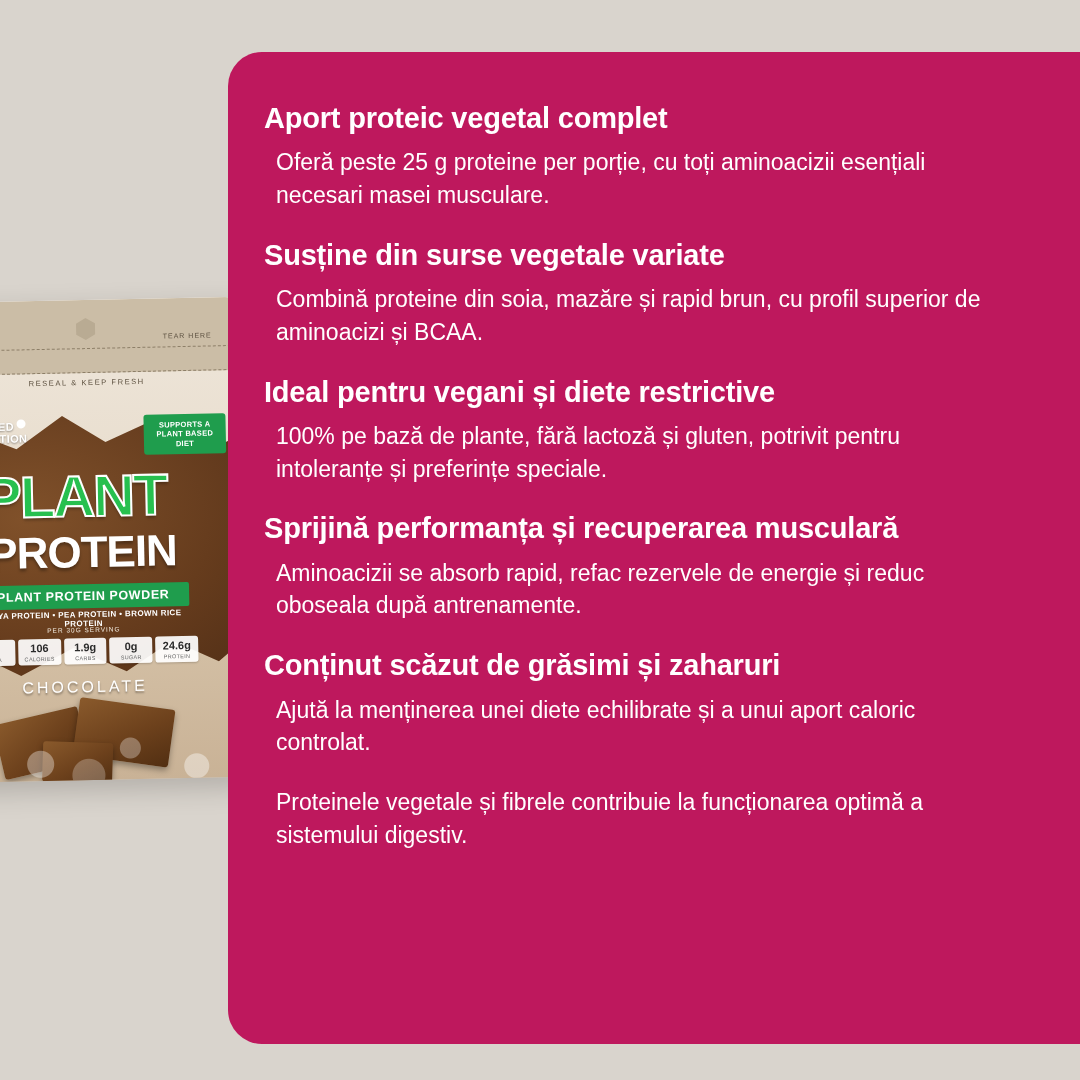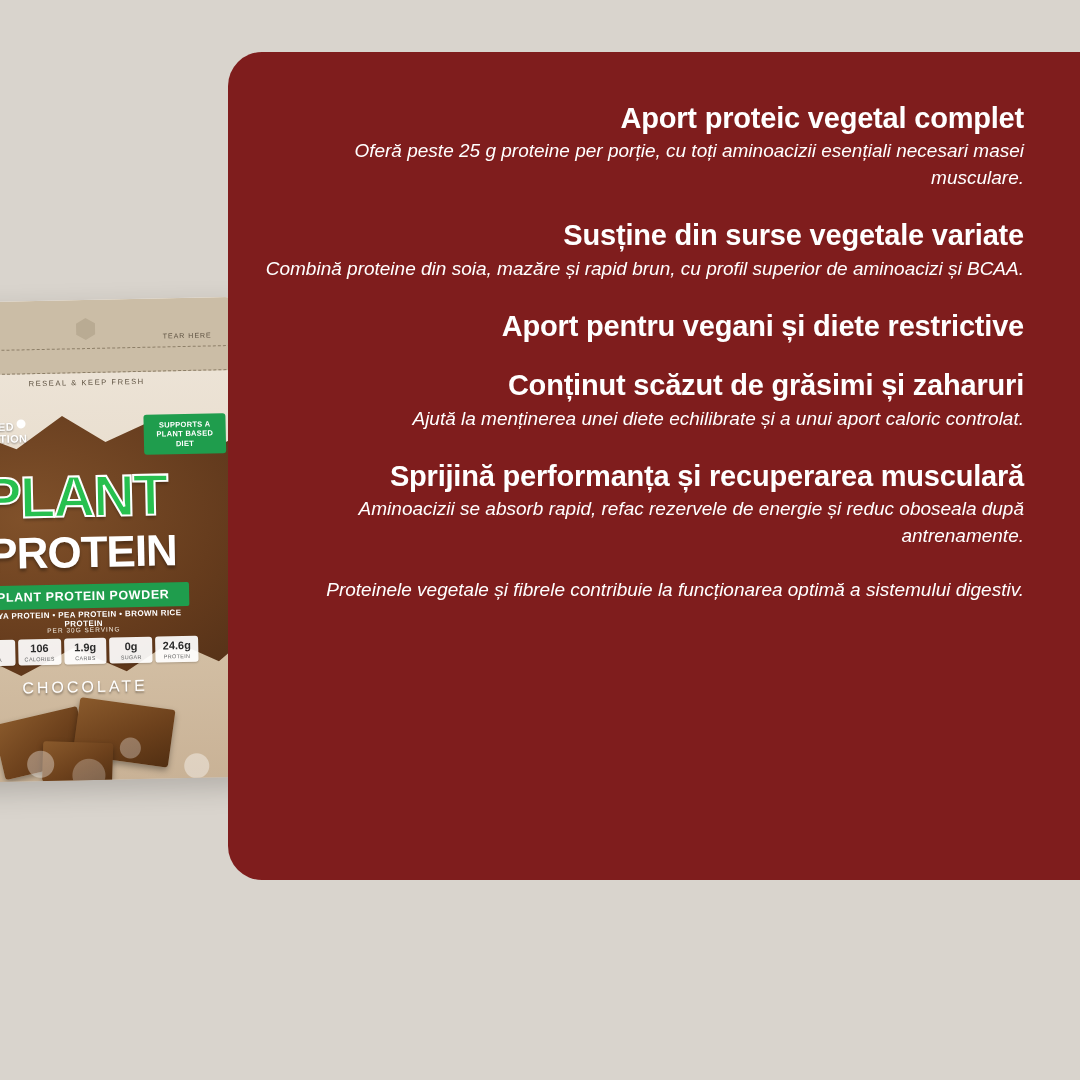--- a/index.html
+++ b/index.html
@@ -262,51 +262,49 @@
       radial-gradient(circle at 48% 96%, rgba(255,255,255,.25) 0 16px, transparent 17px);
     pointer-events: none;
   }
 
   
   .panel {
     position: absolute;
     left: 228px;
     top: 52px;
     width: 852px;
-    height: 828px;
-    background: #7f1d1d;
+    height: 992px;
+    background: #be185d;
     border-radius: 34px 0 0 34px;
     box-sizing: border-box;
     padding: 50px 56px 40px 36px;
     color: #ffffff;
     overflow: hidden;
-    text-align: right;
   }
 
   .benefit {
     margin-bottom: 27px;
   }
   .benefit:last-child { margin-bottom: 0; }
 
   .benefit h2 {
     margin: 0 0 4px 0;
     font-size: 29px;
     font-weight: bold;
     letter-spacing: -0.2px;
     line-height: 1.12;
     color: #ffffff;
   }
   .benefit p {
-    margin: 0;
-    font-size: 19px;
+    margin: 12px;
+    font-size: 23px;
     line-height: 1.42;
     color: #ffffff;
     font-weight: 400;
     max-width: 760px;
-    font-style: italic;
   }
 </style>
 </head>
 <body>
 
 <div class="canvas">
 
   <div class="product-area">
     <div class="pouch">
 
@@ -374,31 +372,32 @@
       <h2>Aport proteic vegetal complet</h2>
       <p>Oferă peste 25 g proteine per porție, cu toți aminoacizii esențiali necesari masei musculare.</p>
     </div>
 
     <div class="benefit">
       <h2>Susține din surse vegetale variate</h2>
       <p>Combină proteine din soia, mazăre și rapid brun, cu profil superior de aminoacizi și BCAA.</p>
     </div>
 
     <div class="benefit">
-      <h2>Aport pentru vegani și diete restrictive</h2>
+      <h2>Ideal pentru vegani și diete restrictive</h2>
+      <p>100% pe bază de plante, fără lactoză și gluten, potrivit pentru intoleranțe și preferințe speciale.</p>
+    </div>
+
+    <div class="benefit">
+      <h2>Sprijină performanța și recuperarea musculară</h2>
+      <p>Aminoacizii se absorb rapid, refac rezervele de energie și reduc oboseala după antrenamente.</p>
     </div>
 
     <div class="benefit">
       <h2>Conținut scăzut de grăsimi și zaharuri</h2>
       <p>Ajută la menținerea unei diete echilibrate și a unui aport caloric controlat.</p>
     </div>
 
     <div class="benefit">
-      <h2>Sprijină performanța și recuperarea musculară</h2>
-      <p>Aminoacizii se absorb rapid, refac rezervele de energie și reduc oboseala după antrenamente.</p>
-    </div>
-
-    <div class="benefit">
       <p>Proteinele vegetale și fibrele contribuie la funcționarea optimă a sistemului digestiv.</p>
     </div>
 
   </div>
 </div>
 
 </body></html>

